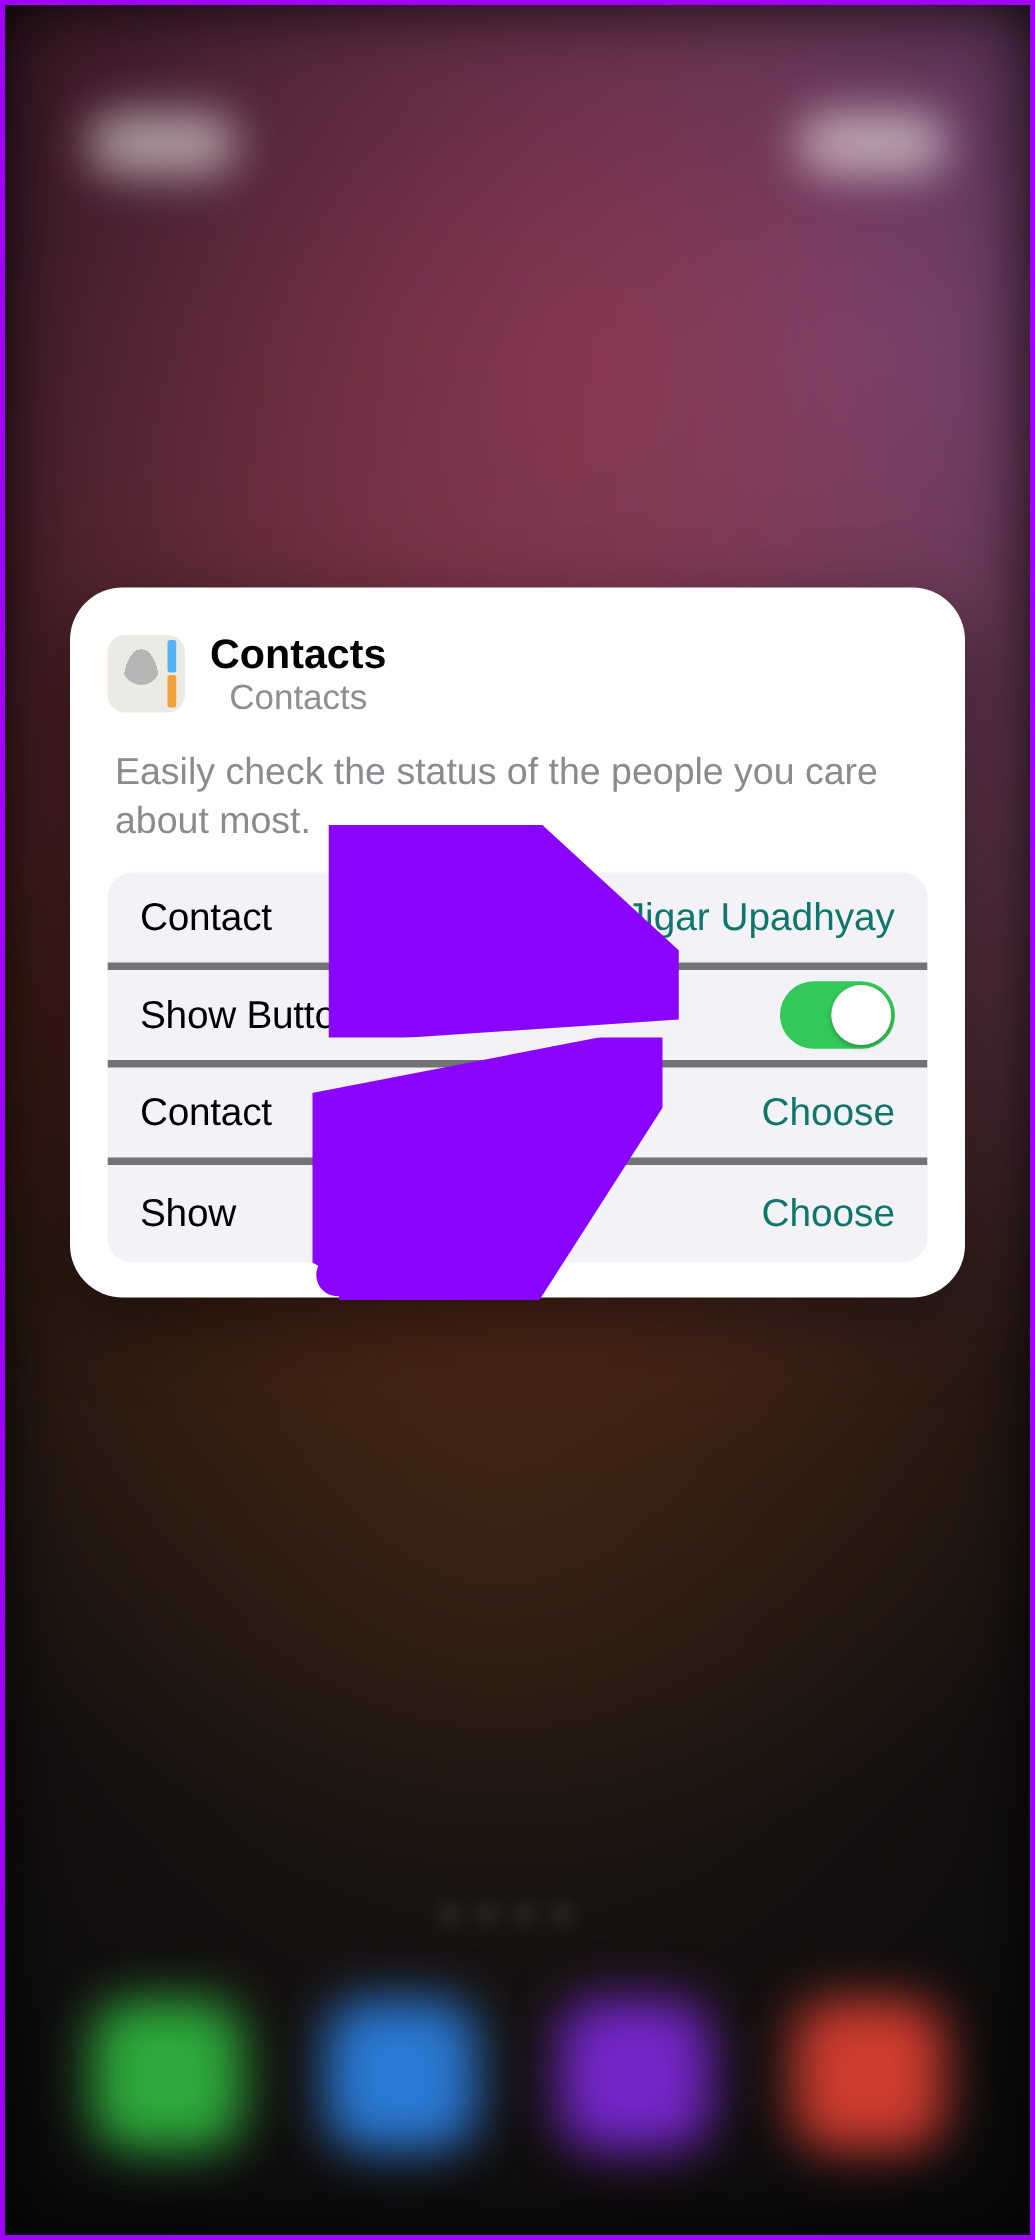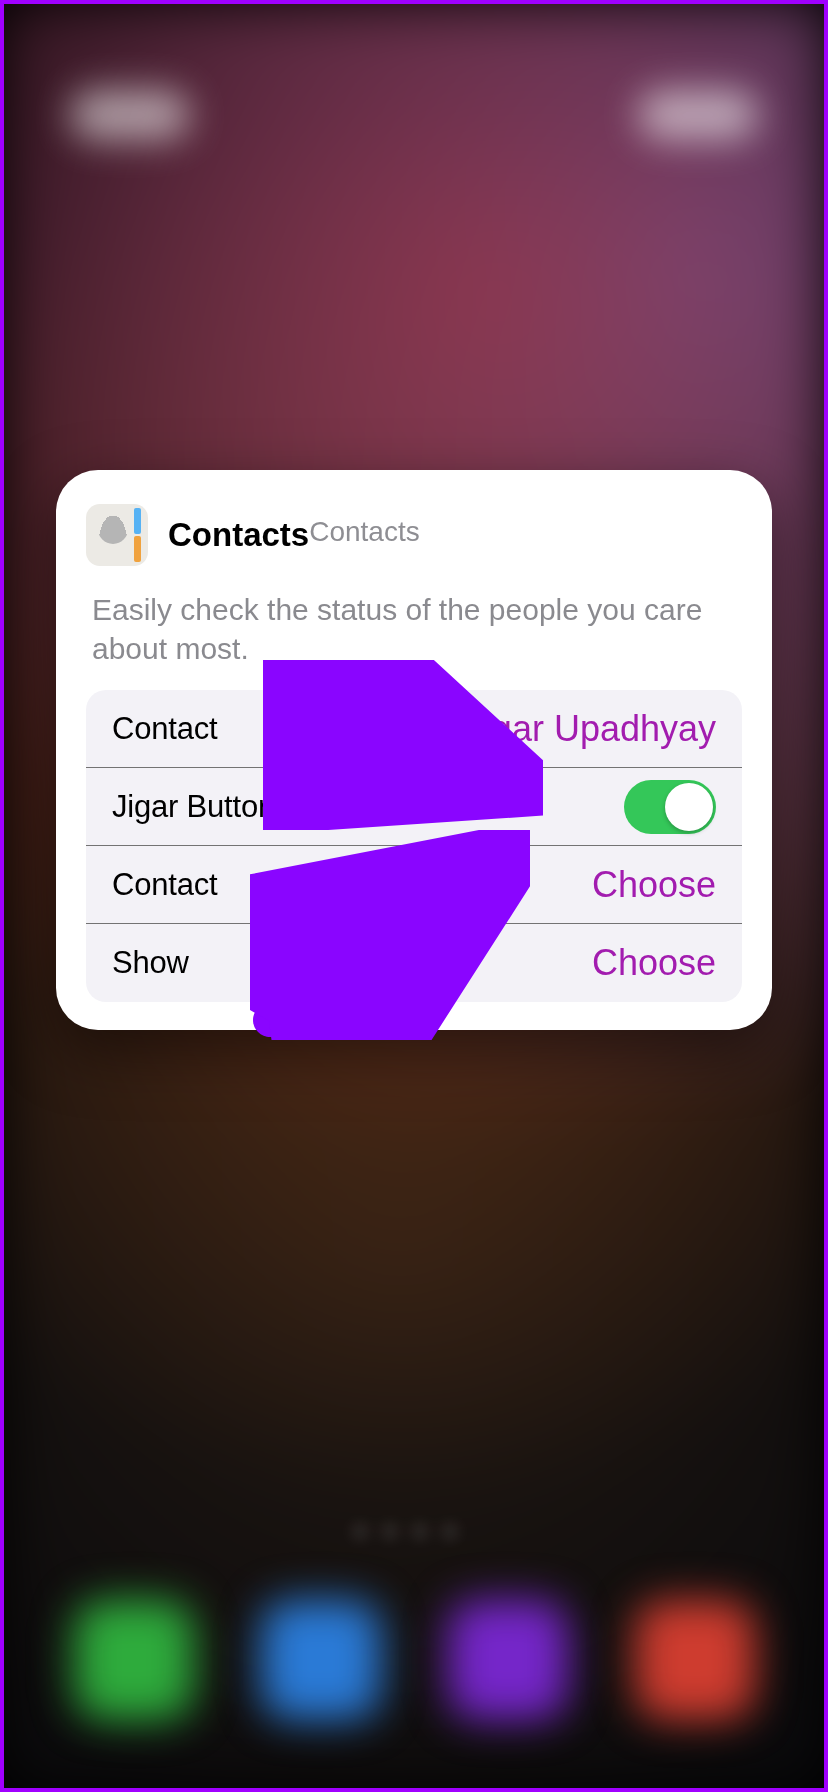--- a/index.html
+++ b/index.html
@@ -112,21 +112,21 @@
       position:absolute;
       left:12px; top:10px;
       width:30px; height:30px;
       border-radius:50%;
       background: radial-gradient(circle at 50% 35%, #b5b5b5 0 9px, transparent 9px),
                   radial-gradient(ellipse at 50% 90%, #b5b5b5 0 14px, transparent 14px);
     }
     .app-icon .tab1{position:absolute;right:7px;top:4px;width:7px;height:26px;background:#56b2f4;border-radius:2px;}
     .app-icon .tab2{position:absolute;right:7px;top:32px;width:7px;height:26px;background:#f0a23e;border-radius:2px;}
 
-    .header-text{display:flex;line-height:1.15;}
+    .header-text{display:flex;flex-direction:column;line-height:1.15;align-items:center;}
     .title{font-size:33px;font-weight:700;color:#000;}
     .subtitle{font-size:28px;color:#8e8e93;}
 
     .desc{
       font-size:30px;
       color:#8a8a8f;
       line-height:1.3;
       padding: 0 6px 22px;
     }
 
@@ -134,25 +134,25 @@
       background:#f3f2f7;
       border-radius:20px;
       overflow:hidden;
     }
     .row{
       display:flex;
       align-items:center;
       justify-content:space-between;
       padding: 0 26px;
       height:78px;
-      border-bottom:1px solid #737373;
+      border-bottom:6px solid #737373;
     }
     .row:last-child{border-bottom:none;}
     .row-label{font-size:31px;color:#000;letter-spacing:-0.2px;}
-    .row-value{font-size:36px;color:#a21caf;text-align:right;}
+    .row-value{font-size:31px;color:#0f766e;text-align:right;}
 
     .toggle{
       width:92px;height:54px;border-radius:40px;
       background:#34c759;position:relative;
     }
     .toggle .knob{
       position:absolute;right:3px;top:3px;
       width:48px;height:48px;border-radius:50%;
       background:#fff;
       box-shadow:0 2px 4px rgba(0,0,0,0.25);
@@ -194,21 +194,21 @@
   </div>
 
   <div class="desc">Easily check the status of the people you care about most.</div>
 
   <div class="settings">
     <div class="row">
       <span class="row-label">Contact</span>
       <span class="row-value">Jigar Upadhyay</span>
     </div>
     <div class="row">
-      <span class="row-label">Jigar Buttons</span>
+      <span class="row-label">Show Buttons</span>
       <span class="toggle">
           <span class="knob"></span>
         </span>
     </div>
     <div class="row">
       <span class="row-label">Contact</span>
       <span class="row-value">Choose</span>
     </div>
     <div class="row">
       <span class="row-label">Show</span>

